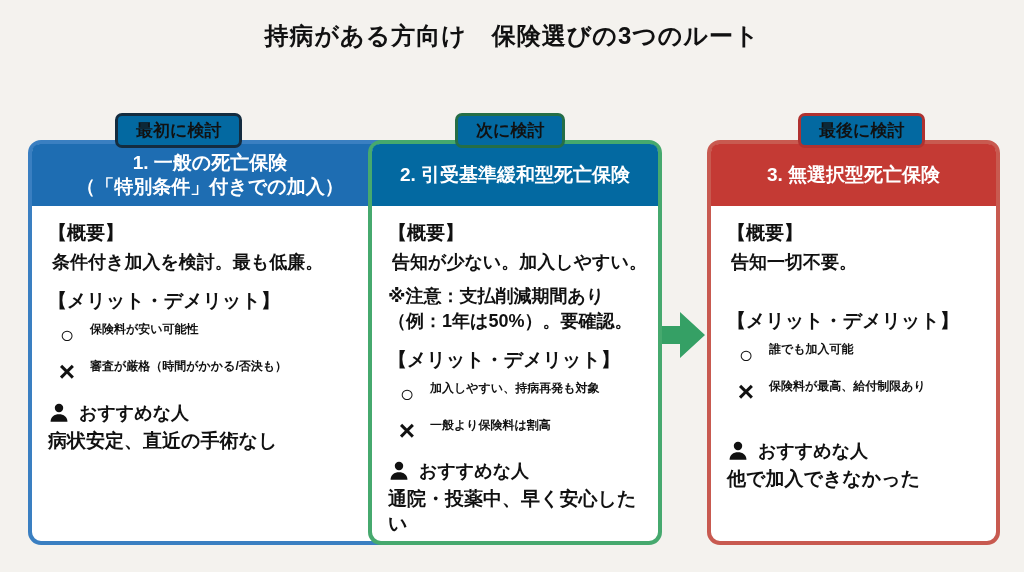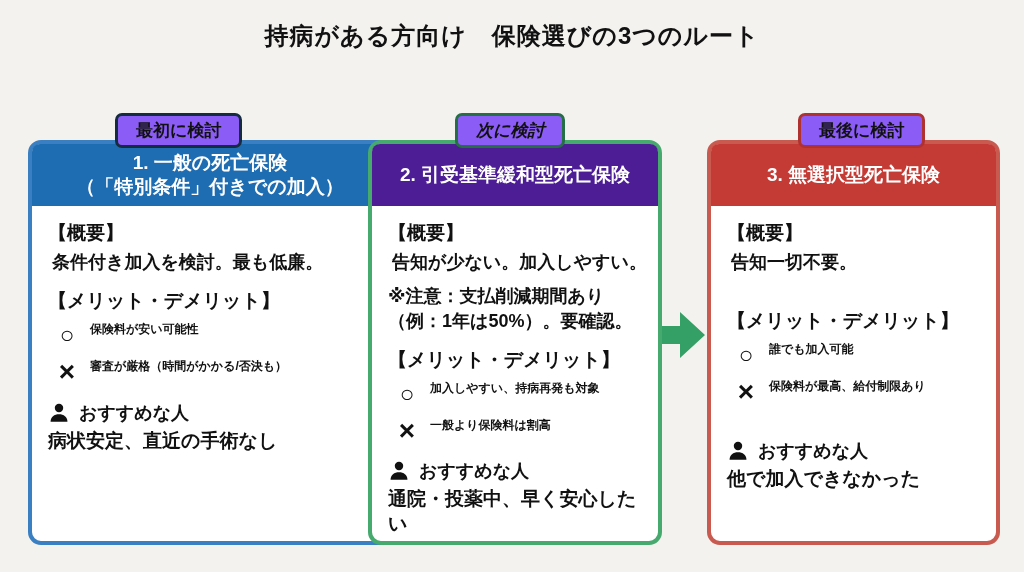--- a/index.html
+++ b/index.html
@@ -8,45 +8,45 @@
   .canvas { position:relative; width:1024px; height:572px; background:#f4f2ee; }
 
   .page-title {
     position:absolute; top:20px; left:0; width:1024px;
     text-align:center; font-size:24px; font-weight:900; color:#111;
     letter-spacing:1px;
   }
 
   .badge {
     position:absolute; top:113px; z-index:3;
-    background:#8b5cf6; border:3px solid #000; border-radius:7px;
+    background:#0369a1; border:3px solid #000; border-radius:7px;
     font-size:17px; font-weight:800; color:#111;
     padding:3px 18px; white-space:nowrap;
   }
   .badge.b-blue  { left:115px; border-color:#142c3f; }
-  .badge.b-green { left:455px; border-color:#256e46;font-style:italic; }
+  .badge.b-green { left:455px; border-color:#256e46; }
   .badge.b-red   { left:798px; border-color:#b03230; }
 
   .card {
     position:absolute; top:140px; height:405px;
     background:#fff; border-radius:13px; border:4px solid;
     display:flex; flex-direction:column; z-index:2;
   }
   .card.c-blue  { left:28px;  width:364px; border-color:#3a7fc1; }
   .card.c-green { left:368px; width:294px; border-color:#46a96e; }
   .card.c-red   { left:707px; width:293px; border-color:#c85a50; }
 
   .card-header {
     min-height:62px; display:flex; align-items:center; justify-content:center;
     text-align:center; color:#fff; font-weight:800; font-size:19px;
     line-height:1.25; border-radius:8px 8px 0 0; padding:4px 6px;
     white-space:pre-line;
   }
   .c-blue  .card-header { background:#1e6db2; }
-  .c-green .card-header { background:#4c1d95; }
+  .c-green .card-header { background:#0369a1; }
   .c-red   .card-header { background:#c43a34; }
 
   .card-body { padding:14px 6px 10px 16px; color:#111; }
   .sec-label { font-size:19px; font-weight:800; margin-bottom:4px; }
   .sec-text  { font-size:18px; font-weight:700; line-height:1.35; padding-left:4px; margin-bottom:10px; }
   .note-text { font-size:18px; font-weight:700; line-height:1.35; margin-bottom:10px; }
   .merits-label { margin-top:14px; margin-bottom:8px; }
   .md-row { display:flex; align-items:flex-start; gap:10px; padding-left:6px; margin-bottom:12px; }
   .md-icon { font-size:24px; font-weight:800; line-height:1.05; flex:0 0 26px; text-align:center; }
   .md-icon.x { font-size:28px; line-height:0.9; }

